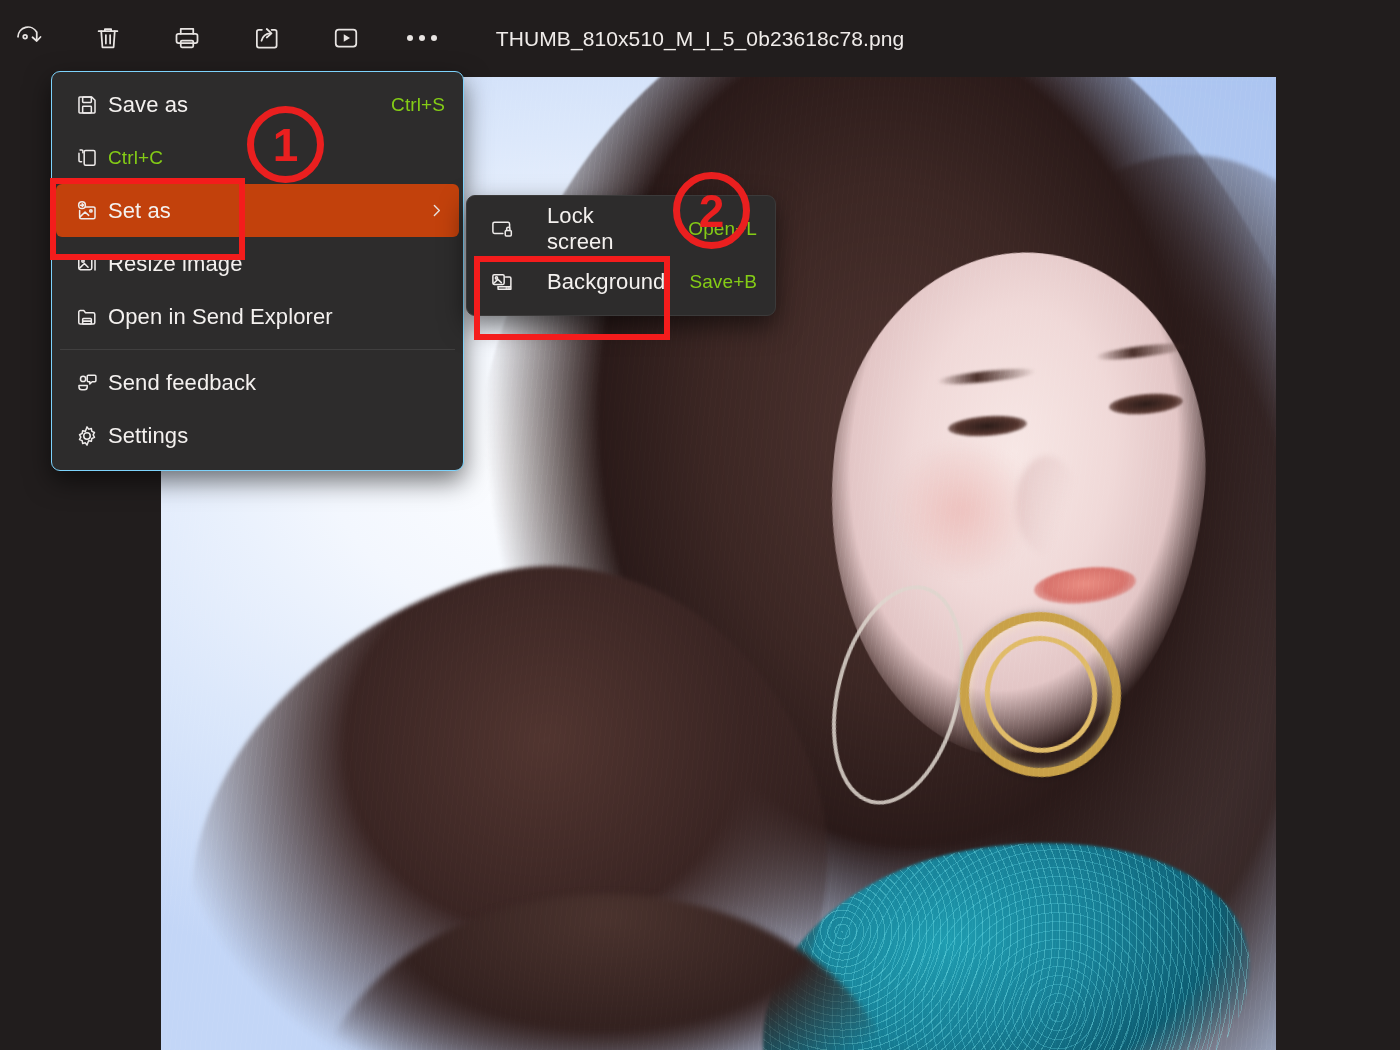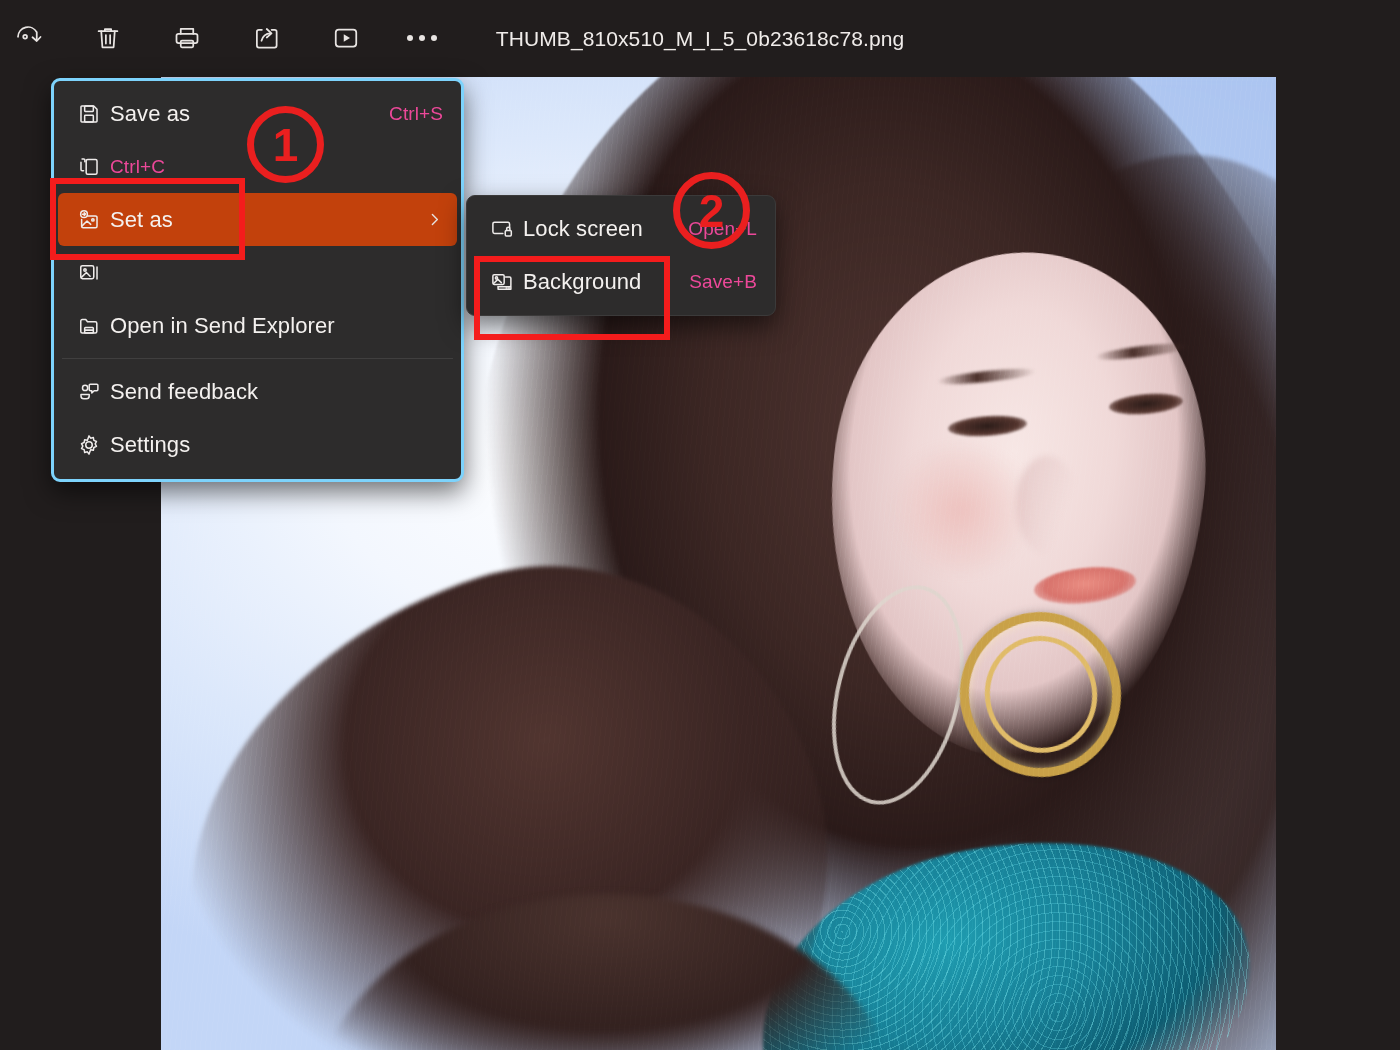--- a/index.html
+++ b/index.html
@@ -215,24 +215,24 @@
     left: 12%; bottom: -8%;
     width: 48%; height: 24%;
     background: radial-gradient(ellipse 60% 80% at 50% 10%, #4a332e 0%, #33211f 60%, rgba(51,33,31,0) 100%);
     border-radius: 50% 50% 0 0 / 100% 100% 0 0;
     filter: blur(3px);
   }
 
   
   #ctx-menu {
     position: absolute;
-    left: 51px; top: 78px;
+    left: 51px; top: 71px;
     width: 413px;
     background: #2d2c2c;
-    border: 3px solid #7dd3fc;
+    border: 1px solid #7dd3fc;
     border-radius: 9px;
     box-shadow: 0 10px 26px rgba(0,0,0,.55);
     padding: 6px 0 8px 0;
     z-index: 30;
   }
   .mi {
     position: relative;
     height: 53px;
     display: flex;
     align-items: center;
@@ -249,21 +249,21 @@
     color: #efeceb;
   }
   .mi .lbl {
     flex: 1;
     font-size: 22px;
     color: #f4f1ef;
     letter-spacing: .1px;
   }
   .mi .acc {
     font-size: 19px;
-    color: #ec4899;
+    color: #84cc16;
     letter-spacing: .1px;
   }
   .mi .chev { color: #e6e2e0; display: flex; align-items: center; }
   .mi-sep {
     height: 1px;
     background: #403f3f;
     margin: 6px 8px;
   }
 
   
@@ -271,21 +271,21 @@
     position: absolute;
     left: 466px; top: 195px;
     width: 310px;
     background: #2d2c2c;
     border: 1px solid #3b3a3a;
     border-radius: 9px;
     box-shadow: 0 10px 26px rgba(0,0,0,.55);
     padding: 6px 0 7px 0;
     z-index: 31;
   }
-  #sub-menu .mi { height: 53px; padding: 0 14px 0 18px; }
+  #sub-menu .mi { height: 53px; padding: 0 14px 0 18px; gap: 24px; }
   #sub-menu .mi .lbl { font-size: 22px; }
 
   
   .redbox {
     position: absolute;
     border: 6px solid #f41c1c;
     z-index: 40;
     pointer-events: none;
   }
   .redcircle {
@@ -434,20 +434,21 @@
 
     <div class="mi">
       <span class="ic">
         <svg width="26" height="26" viewBox="0 0 24 24" fill="none" stroke="#efeceb" stroke-width="1.4" stroke-linecap="round" stroke-linejoin="round">
           <rect x="4.4" y="5.4" width="12" height="12" rx="1.6"></rect>
           <circle cx="8.3" cy="9.2" r="1.1"></circle>
           <polyline points="5 16 9.6 11.6 13 15"></polyline>
           <path d="M19.4 6.4v11.2"></path>
         </svg>
       </span>
+      <span class="lbl">Resize image</span>
     </div>
 
     <div class="mi">
       <span class="ic">
         <svg width="26" height="26" viewBox="0 0 24 24" fill="none" stroke="#efeceb" stroke-width="1.4" stroke-linecap="round" stroke-linejoin="round">
           <path d="M4.4 7.4a1.4 1.4 0 0 1 1.4-1.4h3.2l1.6 2h7.2a1.4 1.4 0 0 1 1.4 1.4v7.6a1.4 1.4 0 0 1-1.4 1.4H5.8a1.4 1.4 0 0 1-1.4-1.4z"></path>
           <rect x="8" y="13.4" width="8" height="5" rx=".7"></rect>
           <path d="M8 15.8h8"></path>
         </svg>
       </span>

